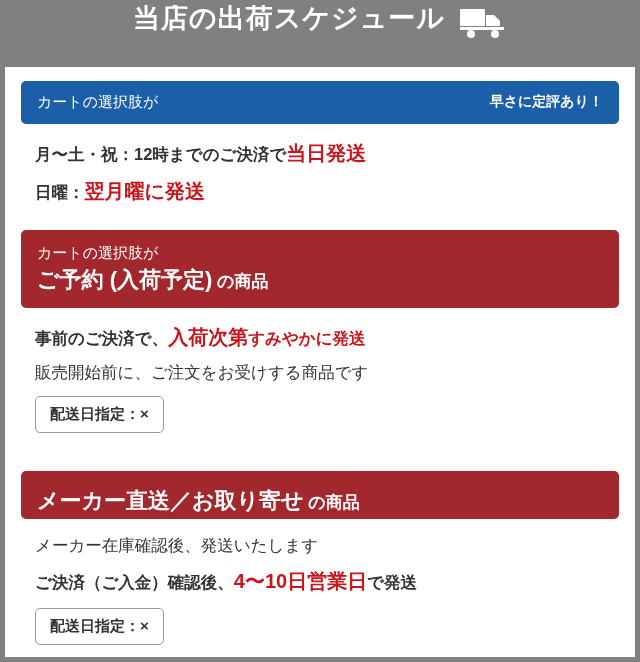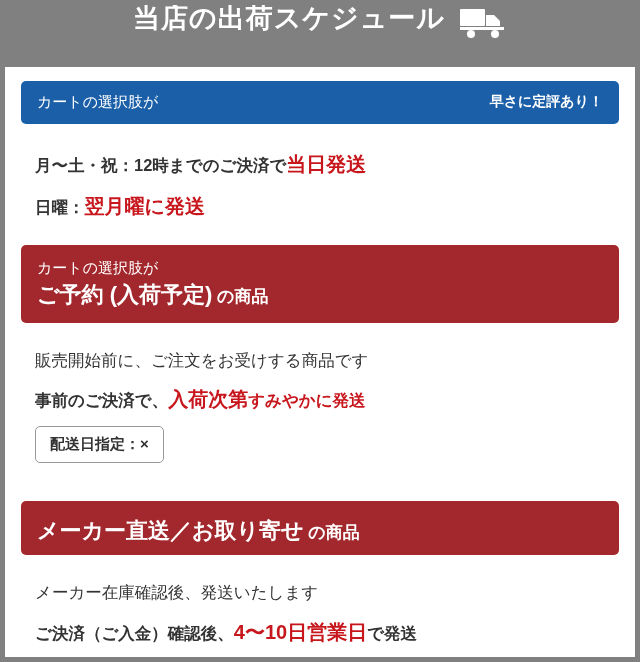--- a/index.html
+++ b/index.html
@@ -93,21 +93,20 @@
   .detail {
     padding: 14px 14px 6px 14px;
   }
   .detail-line {
     font-size: 16.5px;
     font-weight: bold;
     color: #333333;
     line-height: 1.55;
     margin-bottom: 7px;
     white-space: nowrap;
-    margin-top: 11px;
   }
   .em-red {
     color: #c8161d;
     font-size: 20px;
     font-weight: bold;
   }
   .em-red-sm {
     color: #c8161d;
     font-size: 16.5px;
     font-weight: bold;
@@ -166,28 +165,28 @@
     <div class="gap-s"></div>
 
     <div class="bar bar-red bar-single">
       <div class="bar-left">
         <div class="bar-small">カートの選択肢が</div>
         <div class="bar-big"><span>ご予約 (入荷予定)</span><span class="sub"> の商品</span></div>
       </div>
     </div>
 
     <div class="detail">
+      <div class="detail-line"><span>事前のご決済で、</span><span class="em-red">入荷次第</span><span class="em-red-sm">すみやかに発送</span></div>
       <div class="detail-line plain"><span>販売開始前に、ご注文をお受けする商品です</span></div>
-      <div class="detail-line"><span>事前のご決済で、</span><span class="em-red">入荷次第</span><span class="em-red-sm">すみやかに発送</span></div>
       <div class="tag" style="margin-left:0;">配送日指定：×</div>
     </div>
 
     <div class="gap-m"></div>
 
-    <div class="bar bar-red bar-single" style="padding-top:14px;padding-bottom:8px;text-align:right;">
+    <div class="bar bar-red bar-single" style="padding-top:14px;padding-bottom:2px;text-align:right;">
       <div class="bar-left">
         <div class="bar-big"><span>メーカー直送／お取り寄せ</span><span class="sub"> の商品</span></div>
       </div>
     </div>
 
     <div class="detail">
       <div class="detail-line plain"><span>メーカー在庫確認後、発送いたします</span></div>
       <div class="detail-line"><span>ご決済（ご入金）確認後、</span><span class="em-red">4〜10日営業日</span><span>で発送</span></div>
       <div class="tag" style="margin-left:0;">配送日指定：×</div>
     </div>

